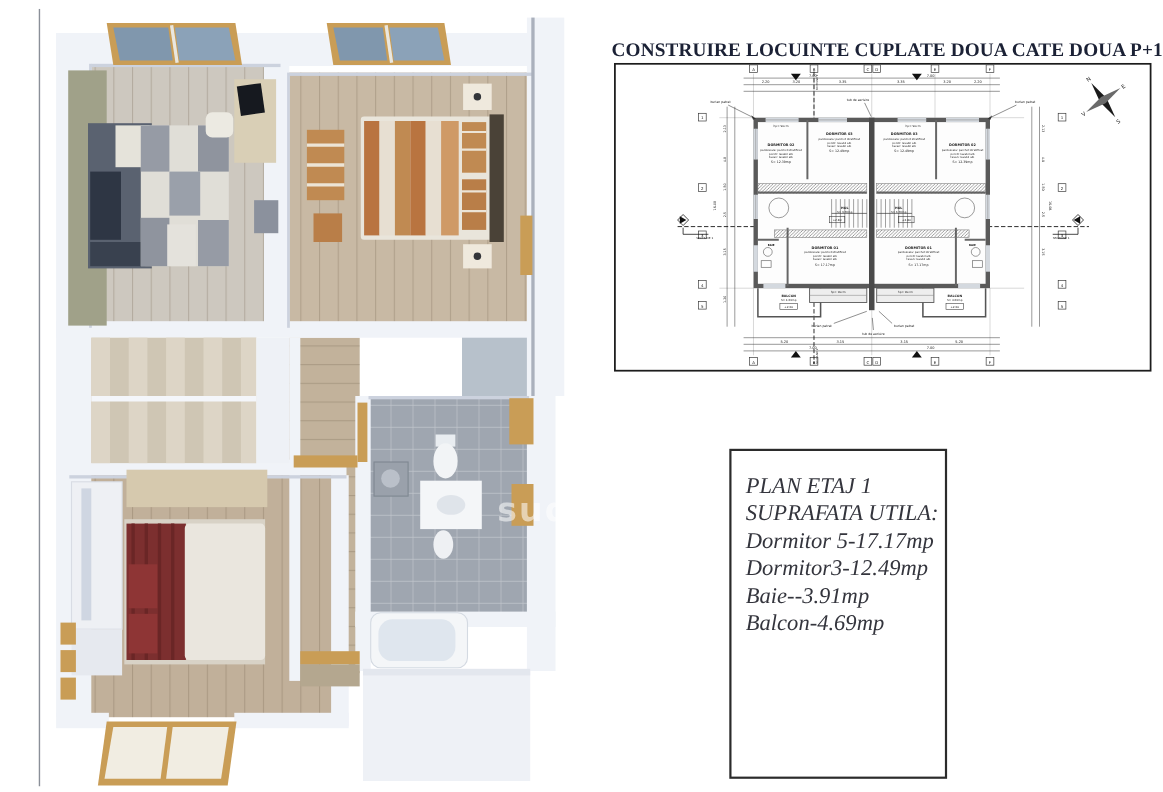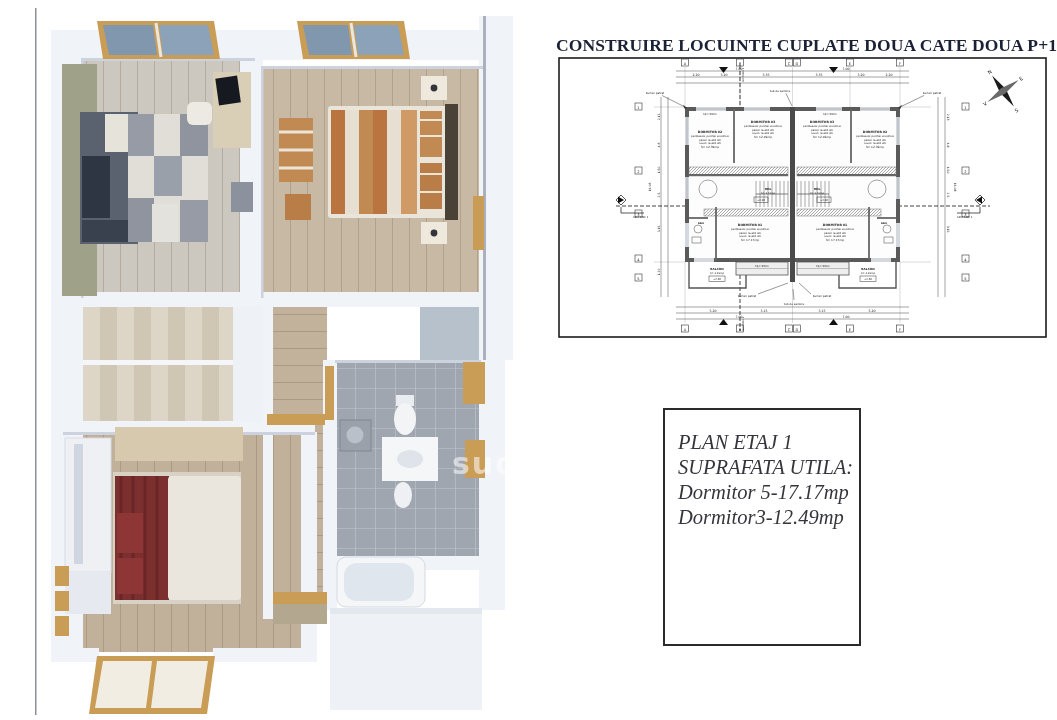--- a/index.html
+++ b/index.html
@@ -3,21 +3,21 @@
 <meta charset="utf-8">
 <style>
   html,body{margin:0;padding:0;background:#ffffff;}
   .canvas{position:relative;width:1057px;height:720px;background:#ffffff;overflow:hidden;
           font-family:"DejaVu Sans",sans-serif;}
   .render3d{position:absolute;left:35px;top:8px;}
   .plan-title{position:absolute;left:556px;top:35px;width:496px;
       font-family:"Liberation Serif",serif;font-weight:bold;font-size:17.5px;
       color:#1b2135;letter-spacing:0.1px;white-space:nowrap;}
   .planSvg{position:absolute;left:558px;top:57px;}
-  .infobox{position:absolute;left:663px;top:408px;width:198px;height:238px;
+  .infobox{position:absolute;left:663px;top:408px;width:198px;height:300px;
       border:2px solid #2b2b2b;background:#ffffff;box-sizing:border-box;
       padding:20px 0 0 13px;overflow:visible;}
   .infobox div{font-family:"Liberation Serif",serif;font-style:italic;
       font-size:20.5px;line-height:25px;color:#34353d;white-space:nowrap;}
   svg text{font-family:"DejaVu Sans",sans-serif;}
   .pl{fill:#222;}
 </style>
 </head>
 <body>
 <div class="canvas">
@@ -530,15 +530,17 @@
     <text x="236" y="247.5" text-anchor="middle">tub de aerisire</text>
     <line x1="236" y1="243" x2="235" y2="232" stroke="#333" stroke-width="0.5"></line>
   </g>
 </svg>
 
 <div class="infobox">
   <div>PLAN ETAJ 1</div>
   <div>SUPRAFATA UTILA:</div>
   <div>Dormitor 5-17.17mp</div>
   <div>Dormitor3-12.49mp</div>
+  <div>Baie--3.91mp</div>
+  <div>Balcon-4.69mp</div>
 </div>
 
 </div>
 
 </body></html>

